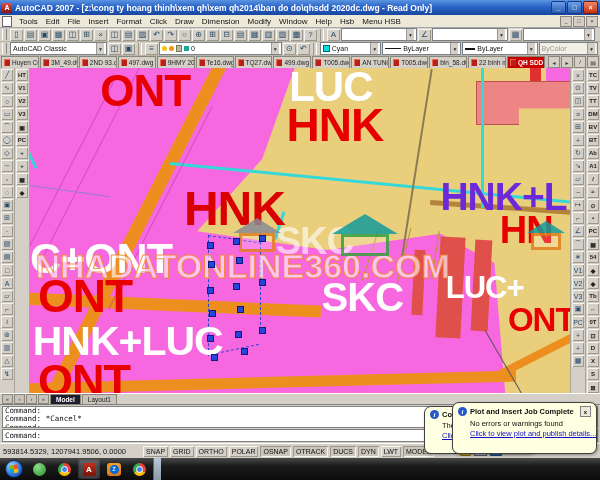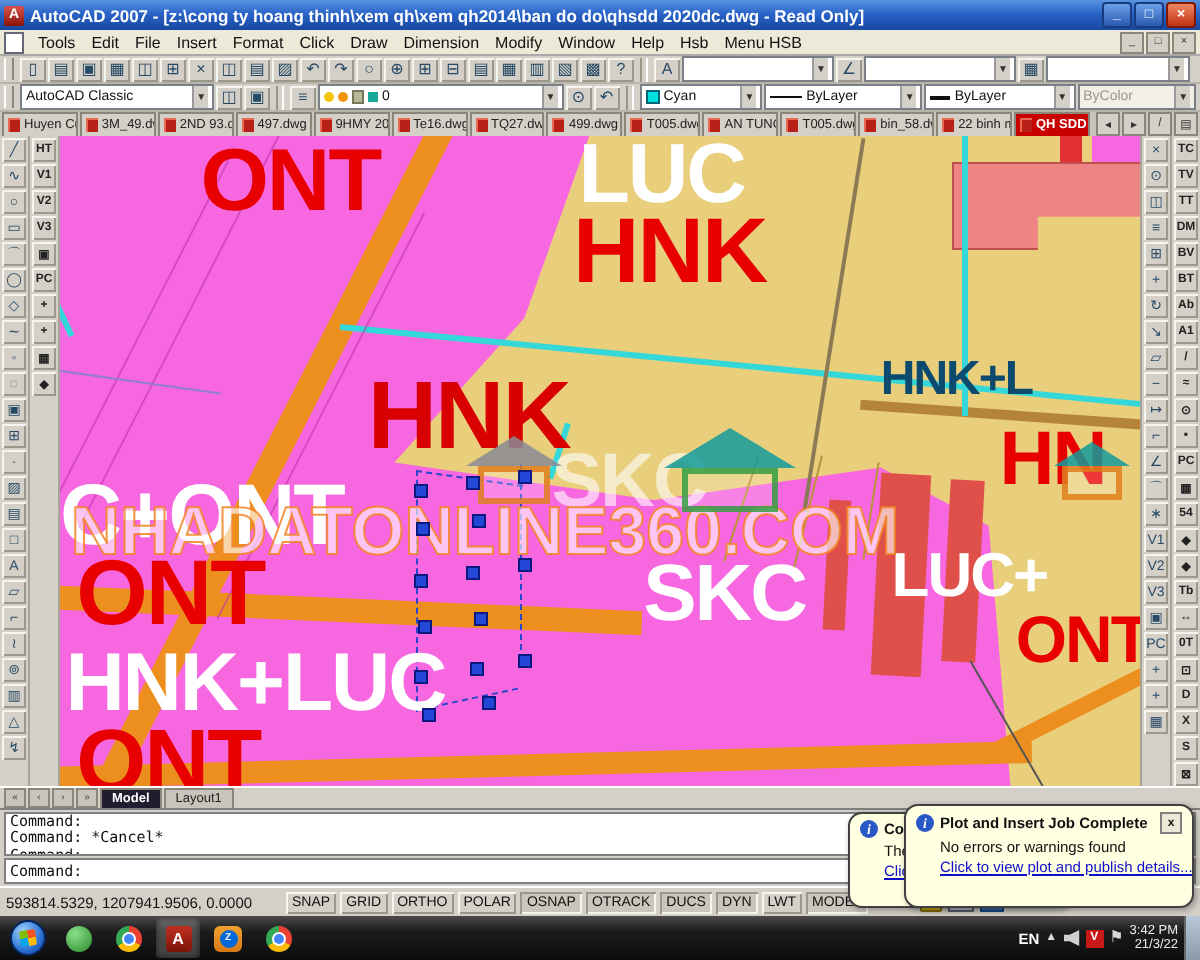--- a/index.html
+++ b/index.html
@@ -430,21 +430,21 @@
       <div class="abs pl p3"></div>
       <div class="abs kl k1"></div>
       <div class="abs kl k2"></div>
       <div class="abs kl k3"></div>
       <div class="abs b1"></div>
 
       <div>
           <div class="mlabel" style="left: 13%; top: 1%; font-size: 44px; color: rgb(232, 0, 0);">ONT</div>
           <div class="mlabel" style="left: 48%; top: 0%; font-size: 42px; color: rgb(255, 255, 255);">LUC</div>
           <div class="mlabel" style="left: 47.5%; top: 11.5%; font-size: 46px; color: rgb(232, 0, 0);">HNK</div>
-          <div class="mlabel" style="left: 76%; top: 34%; font-size: 24px; color: #0c4a6e;">HNK+L</div>
+          <div class="mlabel" style="left: 76%; top: 34%; font-size: 39px; color: #6d28d9;">HNK+L</div>
           <div class="mlabel" style="left: 87%; top: 44.5%; font-size: 38px; color: rgb(232, 0, 0);">HN</div>
           <div class="mlabel" style="left: 28.5%; top: 36.5%; font-size: 48px; color: rgb(216, 0, 0);">HNK</div>
           <div class="mlabel" style="left: 45.5%; top: 48%; font-size: 38px; color: rgb(255, 255, 255); opacity: 0.6;">SKC</div>
           <div class="mlabel" style="left: 54%; top: 65%; font-size: 40px; color: rgb(255, 255, 255);">SKC</div>
           <div class="mlabel" style="left: 0%; top: 52.5%; font-size: 43px; color: rgb(255, 255, 255);">C+ONT</div>
           <div class="mlabel" style="left: 1.5%; top: 64%; font-size: 46px; color: rgb(232, 0, 0);">ONT</div>
           <div class="mlabel" style="left: 77%; top: 63.5%; font-size: 31px; color: rgb(255, 255, 255);">LUC+</div>
           <div class="mlabel" style="left: 88.5%; top: 73%; font-size: 33px; color: rgb(232, 0, 0);">ONT</div>
           <div class="mlabel" style="left: 0.5%; top: 78.5%; font-size: 41px; color: rgb(255, 255, 255);">HNK+LUC</div>
           <div class="mlabel" style="left: 1.5%; top: 90%; font-size: 45px; color: rgb(232, 0, 0);">ONT</div>
@@ -630,27 +630,16 @@
     <span class="slot">
         <span class="ic-zalo">
           <span>Z</span>
         </span>
       </span>
     <span class="slot">
         <span class="ic-chrome">
           <span></span>
         </span>
       </span>
-    <span class="tray">
-      <span class="tray-lang">EN</span>
-      <span class="tray-up">▲</span>
-      <span class="tr-snd"></span>
-      <span class="trV">V</span>
-      <span class="tr-flag">⚑</span>
-      <span class="clock">
-        <div>3:42 PM</div>
-        <div>21/3/22</div>
-      </span>
-    </span>
     <span class="show-desktop"></span>
   </div>
 
 </div>
 
 </body></html>

